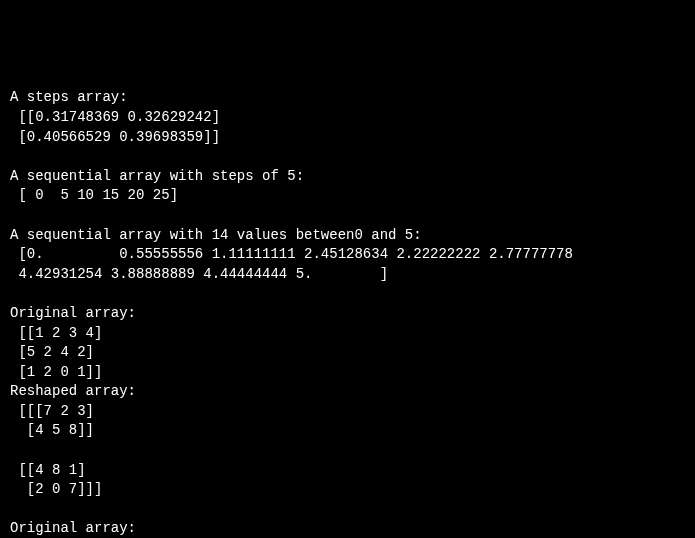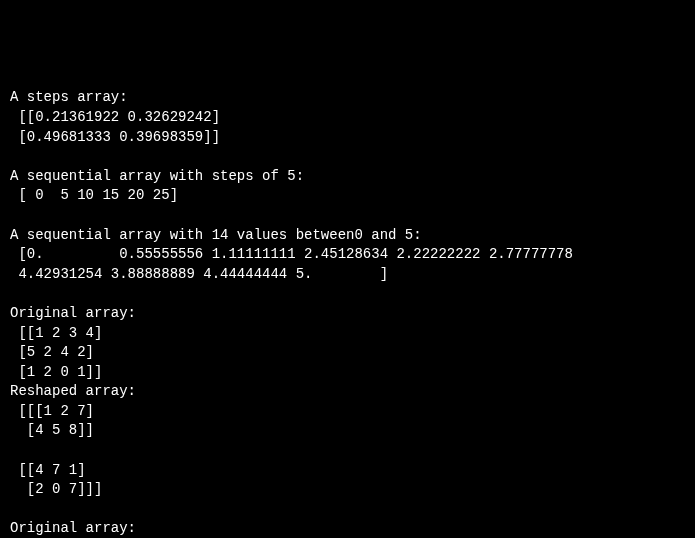--- a/index.html
+++ b/index.html
@@ -19,39 +19,39 @@
     .terminal-output {
       display: block;
     }
   </style>
 </head>
 <body>
 
 
 
 <div class="terminal-output"><span>A steps array:</span>
-<span> [[0.21361922 0.32629242]</span>
-<span> [0.49681333 0.39698359]]</span>
+<span> [[0.31748369 0.32629242]</span>
+<span> [0.40566529 0.39698359]]</span>
 <span></span>
 <span>A sequential array with steps of 5:</span>
 <span> [ 0  5 10 15 20 25]</span>
 <span></span>
 <span>A sequential array with 14 values between0 and 5:</span>
 <span> [0.         0.55555556 1.11111111 2.45128634 2.22222222 2.77777778</span>
 <span> 4.42931254 3.88888889 4.44444444 5.        ]</span>
 <span></span>
 <span>Original array:</span>
 <span> [[1 2 3 4]</span>
 <span> [5 2 4 2]</span>
 <span> [1 2 0 1]]</span>
 <span>Reshaped array:</span>
-<span> [[[1 2 7]</span>
+<span> [[[7 2 3]</span>
 <span>  [4 5 8]]</span>
 <span></span>
-<span> [[4 7 1]</span>
+<span> [[4 8 1]</span>
 <span>  [2 0 7]]]</span>
 <span></span>
 <span>Original array:</span>
 
 
 
 </div>
 
 
 

